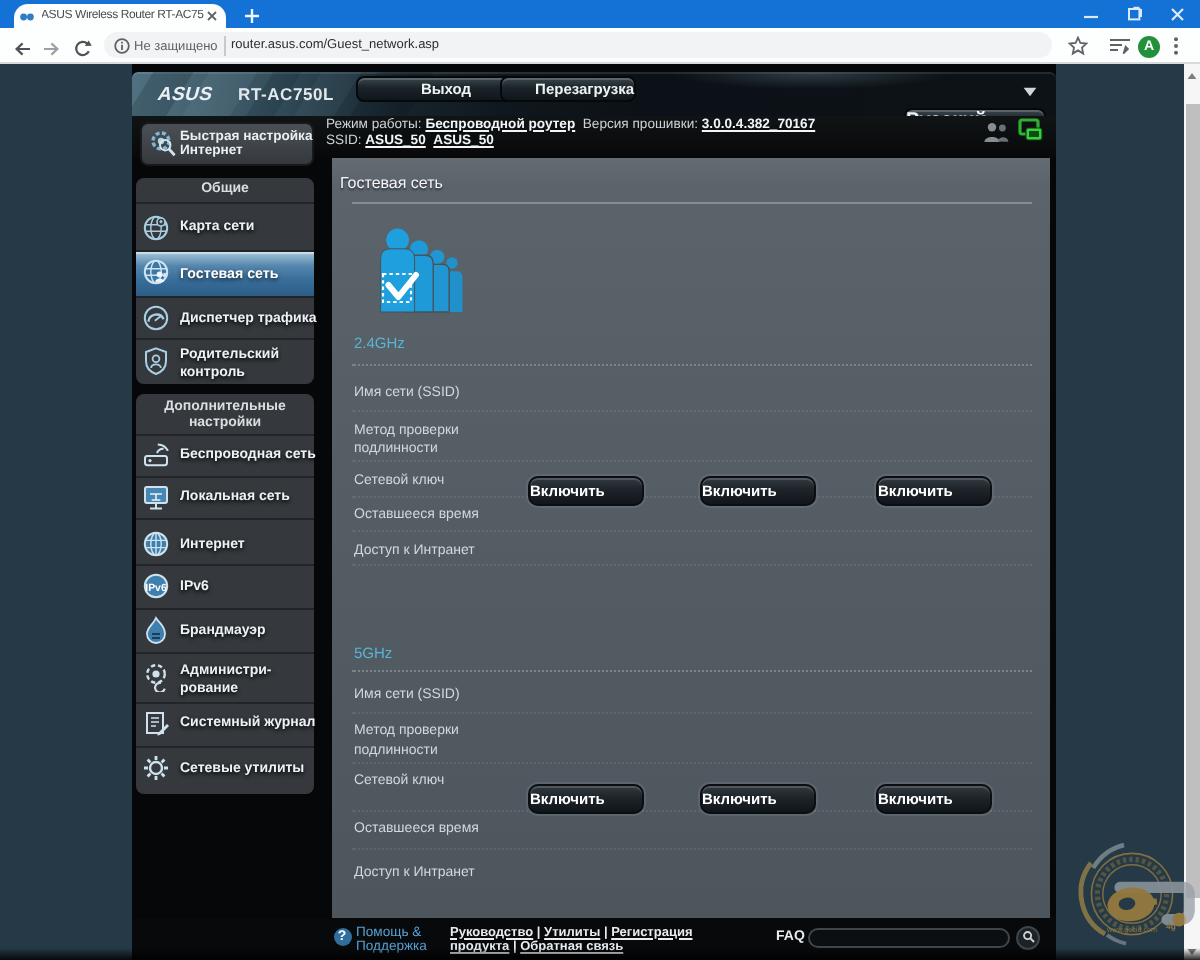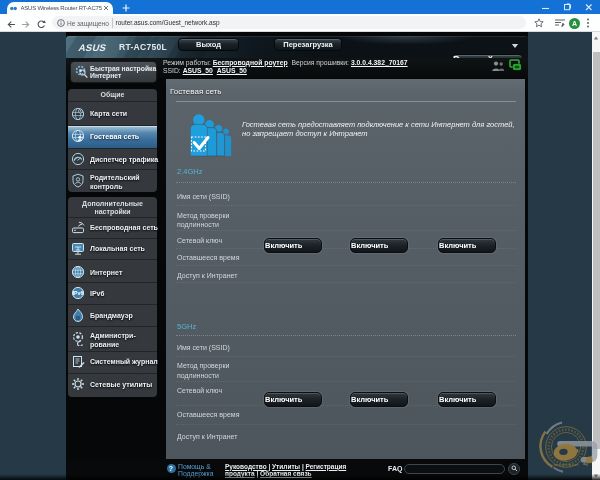--- a/index.html
+++ b/index.html
@@ -92,26 +92,26 @@
     <div class="abs" style="left:2px;top:-6px;width:20px;height:40px;background:rgba(8,18,26,0.18);transform:skewX(-32deg);"></div>
     <div class="abs" style="left:30px;top:-6px;width:24px;height:40px;background:rgba(170,200,215,0.08);transform:skewX(-32deg);"></div>
     <div class="abs" style="left:62px;top:-6px;width:14px;height:40px;background:rgba(10,22,30,0.16);transform:skewX(-32deg);"></div>
     <div class="abs" style="left:86px;top:-6px;width:20px;height:40px;background:rgba(150,185,200,0.07);transform:skewX(-32deg);"></div>
     <div class="abs" style="left:114px;top:-6px;width:28px;height:40px;background:rgba(8,16,24,0.18);transform:skewX(-32deg);"></div>
   </div>
 
   <div class="abs b" style="left:79px;top:41.5px;font-size:9.5px;color:#e9eff3;transform:skewX(-15deg);letter-spacing:0.2px;">ASUS</div>
   <div class="abs b" style="left:119px;top:42px;font-size:8.5px;color:#e2e8ec;letter-spacing:0.3px;">RT-AC750L</div>
 
-  <div class="abs b" style="left:178px;top:38px;width:61px;height:13px;border-radius:4px;border:1px solid #06090b;box-sizing:border-box;
+  <div class="abs b" style="left:178px;top:38px;width:90px;height:13px;border-radius:4px;border:1px solid #06090b;box-sizing:border-box;
        background:linear-gradient(#3a464d,#1b2328 45%,#10171b);box-shadow:inset 0 1px 0 rgba(255,255,255,0.18);
        color:#eef2f5;font-size:7.5px;text-align:center;line-height:12px;">Выход</div>
   <div class="abs b" style="left:250px;top:38px;width:68px;height:13px;border-radius:4px;border:1px solid #06090b;box-sizing:border-box;
        background:linear-gradient(#3a464d,#1b2328 45%,#10171b);box-shadow:inset 0 1px 0 rgba(255,255,255,0.18);
-       color:#eef2f5;font-size:7.5px;text-align:center;line-height:12px;margin-left:24px;">Перезагрузка</div>
+       color:#eef2f5;font-size:7.5px;text-align:right;line-height:12px;">Перезагрузка</div>
   <div class="abs b" style="left:452px;top:54px;width:71px;height:13.5px;border-radius:4px;border:1px solid #06090b;box-sizing:border-box;
        background:linear-gradient(#39454c,#1a2227 45%,#0f1519);box-shadow:inset 0 1px 0 rgba(255,255,255,0.18);
        color:#eef2f5;font-size:10px;text-align:left;line-height:12.5px;">Русский&nbsp;&nbsp;&nbsp;</div>
   <svg class="abs" style="left:511px;top:42.5px;" width="8" height="6" viewBox="0 0 8 6">
       <path d="M0.8 0.9 L7.2 0.9 L4 5.1 Z" fill="#cdd6dc"></path>
     </svg>
 
   <div class="abs" style="left:66px;top:58px;width:462px;height:21px;background:linear-gradient(#101415,#070809);"></div>
   <div class="abs" style="left:163px;top:58.8px;font-size:6.8px;color:#cdd2d6;">Режим работы: <span class="b u" style="color:#f3f6f8;">Беспроводной роутер</span>&nbsp; Версия прошивки: <span class="b u" style="color:#f3f6f8;">3.0.0.4.382_70167</span></div>
   <div class="abs" style="left:163px;top:67.2px;font-size:6.8px;color:#cdd2d6;">SSID: <span class="b u" style="color:#f3f6f8;">ASUS_50</span>&nbsp; <span class="b u" style="color:#f3f6f8;">ASUS_50</span></div>
@@ -261,21 +261,20 @@
       <circle cx="19.5" cy="10.6" r="4.5"></circle>
       <path d="M12.4 42 V17.6 Q12.4 13.6 16.4 13.6 H22.6 Q26.6 13.6 26.6 17.6 V42 Z" stroke="#47525a" stroke-width="0.7"></path>
     </g>
     <g fill="#1f9fdd">
       <circle cx="8.8" cy="6" r="5.7"></circle>
       <path d="M0.3 42 V15.4 Q0.3 10.4 5.3 10.4 H12.3 Q17.3 10.4 17.3 15.4 V42 Z" stroke="#47525a" stroke-width="0.5"></path>
     </g>
     <rect x="1.5" y="23" width="14" height="14" fill="none" stroke="#fff" stroke-width="1.1" stroke-dasharray="1.7 1.5"></rect>
     <path d="M4.2 28.5 L9.2 34.5 L18 23.5" fill="none" stroke="#fff" stroke-width="3" stroke-linecap="round" stroke-linejoin="round"></path>
   </svg>
-  <div class="abs" style="left:242px;top:119.5px;width:285px;font-size:7.5px;line-height:9.7px;color:#f0f3f5;font-style:italic;">Гостевая сеть предоставляет подключение к сети Интернет для гостей,<br>но запрещает доступ к Интранет</div>
 
   <div class="abs" style="left:177px;top:167px;font-size:7.5px;color:#58b6d4;">2.4GHz</div>
   <div class="abs" style="left:176px;top:182px;width:340px;border-top:1px dotted #7b838b;"></div>
 
   <div class="abs" style="left:177px;top:192.5px;font-size:7px;color:#d3d8dc;">Имя сети (SSID)</div>
   <div class="abs" style="left:176px;top:205px;width:340px;border-top:1px dotted rgba(255,255,255,0.09);"></div>
   <div class="abs" style="left:177px;top:210.5px;width:80px;font-size:7px;line-height:9.5px;color:#d3d8dc;">Метод проверки подлинности</div>
   <div class="abs" style="left:176px;top:229.5px;width:340px;border-top:1px dotted rgba(255,255,255,0.09);"></div>
   <div class="abs" style="left:177px;top:236.5px;font-size:7px;color:#d3d8dc;">Сетевой ключ</div>
   <div class="abs" style="left:176px;top:248px;width:340px;border-top:1px dotted rgba(255,255,255,0.09);"></div>

